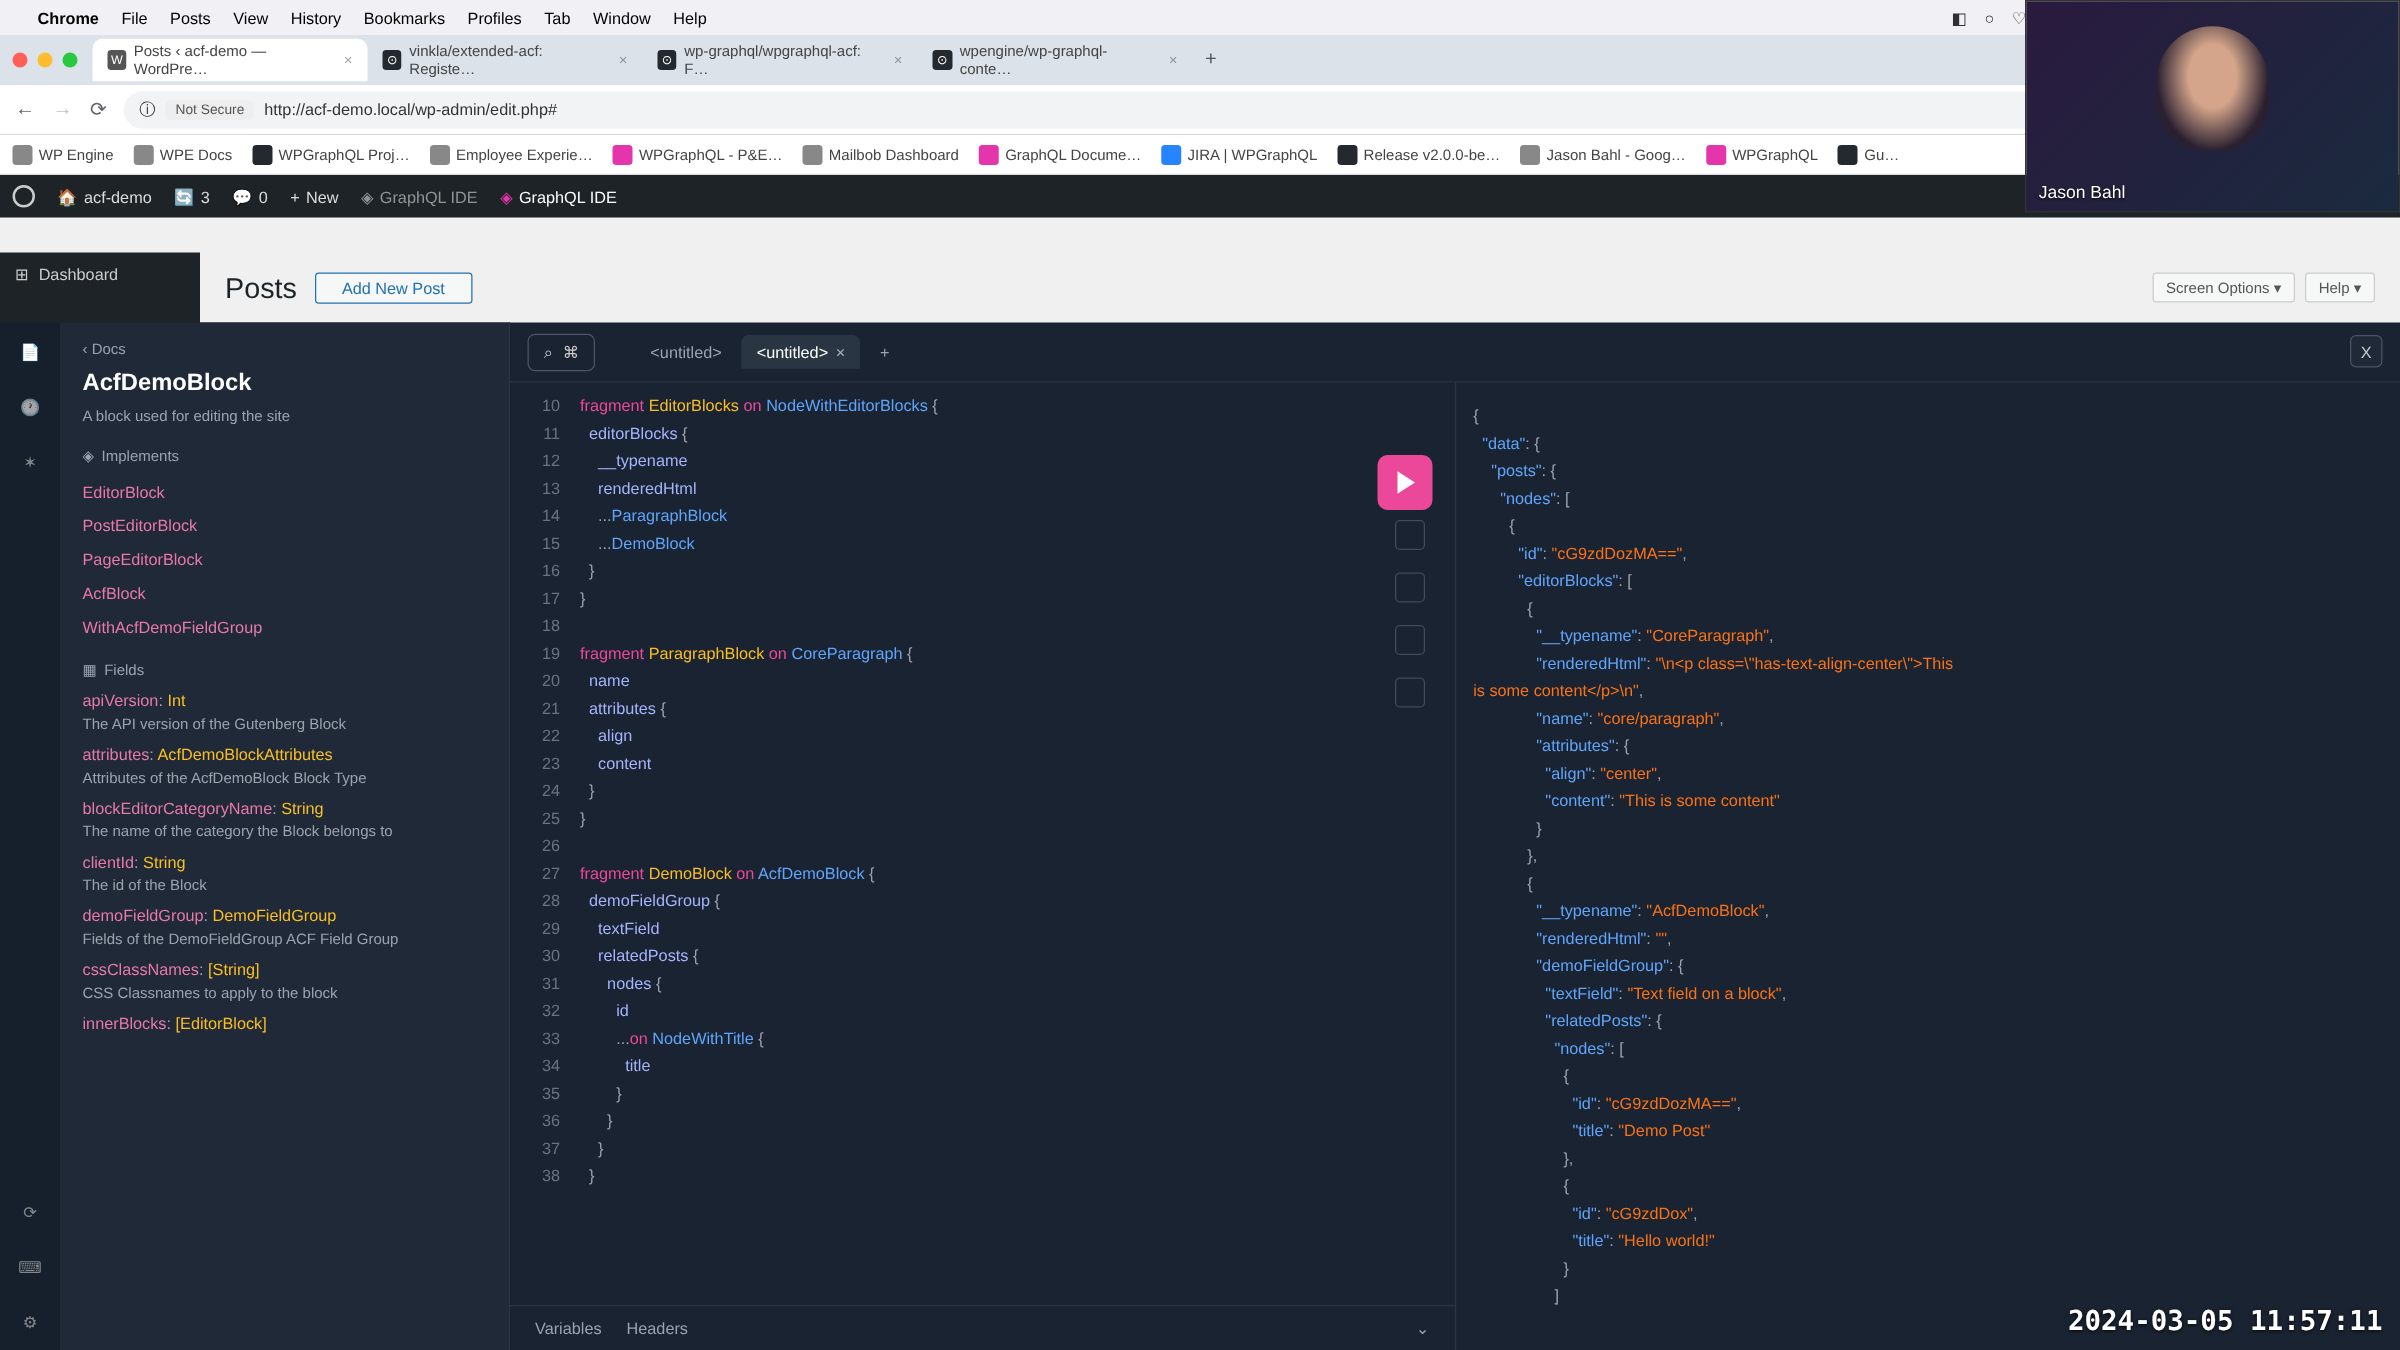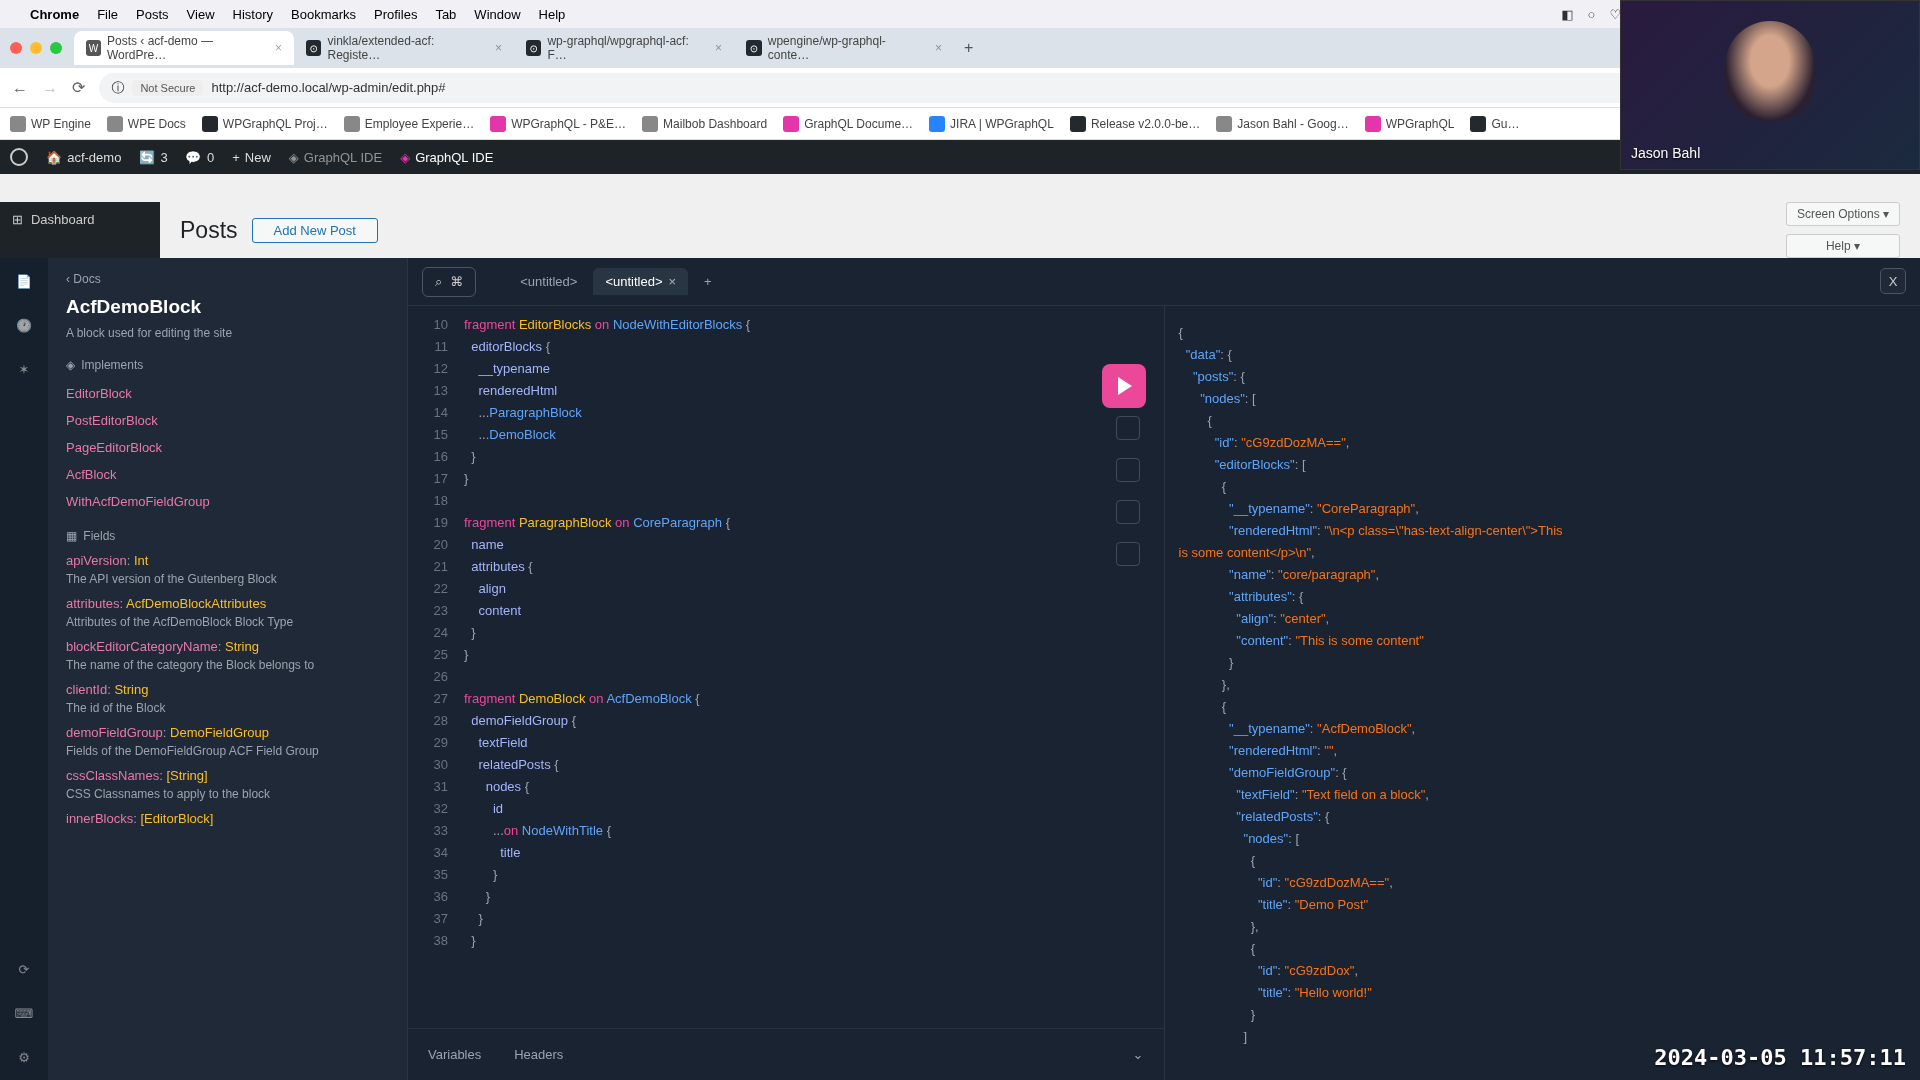--- a/index.html
+++ b/index.html
@@ -49,21 +49,21 @@
 .content { position: absolute; top: 174px; left: 0; right: 0; bottom: 0; display: flex; }
 
 
 .wpnav { width: 160px; background: #1d2327; color: #ccc; font-size: 13px; }
 .wpnav .nav-item { padding: 10px 12px; display: flex; align-items: center; gap: 8px; }
 
 
 .posts-header { position: absolute; top: 0; left: 160px; right: 0; height: 56px; background: #f0f0f1; display: flex; align-items: center; padding: 0 20px; gap: 14px; }
 .posts-header h1 { font-size: 23px; font-weight: 400; color: #1d2327; }
 .add-new { border: 1px solid #2271b1; color: #2271b1; background: #f6f7f7; padding: 4px 21px; font-size: 13px; border-radius: 3px; }
-.screen-opts { margin-left: auto; display: flex; gap: 8px; flex-direction: column; }
+.screen-opts { margin-left: auto; display: flex; gap: 8px; }
 .screen-opts button { border: 1px solid #ccc; background: #f6f7f7; padding: 4px 10px; font-size: 12px; color: #555; border-radius: 3px; }
 
 
 .graphiql { position: absolute; top: 56px; left: 0; right: 0; bottom: 0; background: #1a2332; display: flex; color: #ccc; font-size: 13px; }
 
 
 .gql-iconbar { width: 48px; background: #16202c; display: flex; flex-direction: column; align-items: center; padding-top: 12px; gap: 22px; }
 .gql-iconbar .ico { width: 22px; height: 22px; opacity: 0.6; display: flex; align-items: center; justify-content: center; }
 .gql-iconbar .ico.active { opacity: 1; }
 
@@ -104,21 +104,21 @@
 .result-lines { padding: 8px 14px; white-space: pre; font-family: 'Menlo', monospace; font-size: 13px; line-height: 22px; }
 .result-lines .key { color: #60a5fa; }
 .result-lines .str { color: #f97316; }
 .result-lines .pu { color: #9ca3af; }
 
 .play-btn { position: absolute; top: 58px; right: 18px; width: 44px; height: 44px; background: #ec4899; border-radius: 8px; display: flex; align-items: center; justify-content: center; }
 .play-btn::before { content: ''; border-left: 14px solid #fff; border-top: 9px solid transparent; border-bottom: 9px solid transparent; margin-left: 3px; }
 .tool-btns { position: absolute; top: 110px; right: 24px; display: flex; flex-direction: column; gap: 18px; }
 .tool-btns div { width: 24px; height: 24px; opacity: 0.5; border: 1px solid #6b7280; border-radius: 4px; }
 
-.bottom-tabs { height: 52px; border-top: 1px solid #2a3544; display: flex; align-items: center; padding: 16px 20px; gap: 33px; font-size: 13px; color: #9ca3af; }
+.bottom-tabs { height: 36px; border-top: 1px solid #2a3544; display: flex; align-items: center; padding: 16px 20px; gap: 20px; font-size: 13px; color: #9ca3af; }
 .bottom-tabs .caret { margin-left: auto; }
 
 
 .webcam { position: absolute; top: 0; right: 0; width: 300px; height: 170px; background: linear-gradient(135deg, #2a1a3e, #1a2a3e); border: 1px solid #333; }
 .webcam .name { position: absolute; bottom: 8px; left: 10px; color: #fff; font-size: 14px; font-weight: 500; text-shadow: 0 1px 2px #000; }
 .webcam .face { position: absolute; top: 20px; left: 50%; transform: translateX(-50%); width: 90px; height: 100px; background: radial-gradient(ellipse at 50% 40%, #d4a58a 30%, #2a2030 70%); border-radius: 45px 45px 40px 40px; }
 
 
 .timestamp { position: absolute; bottom: 10px; right: 14px; color: #fff; font-size: 22px; font-weight: 600; font-family: monospace; text-shadow: 0 1px 3px rgba(0,0,0,0.8); margin-top: 32px; }
 </style>

